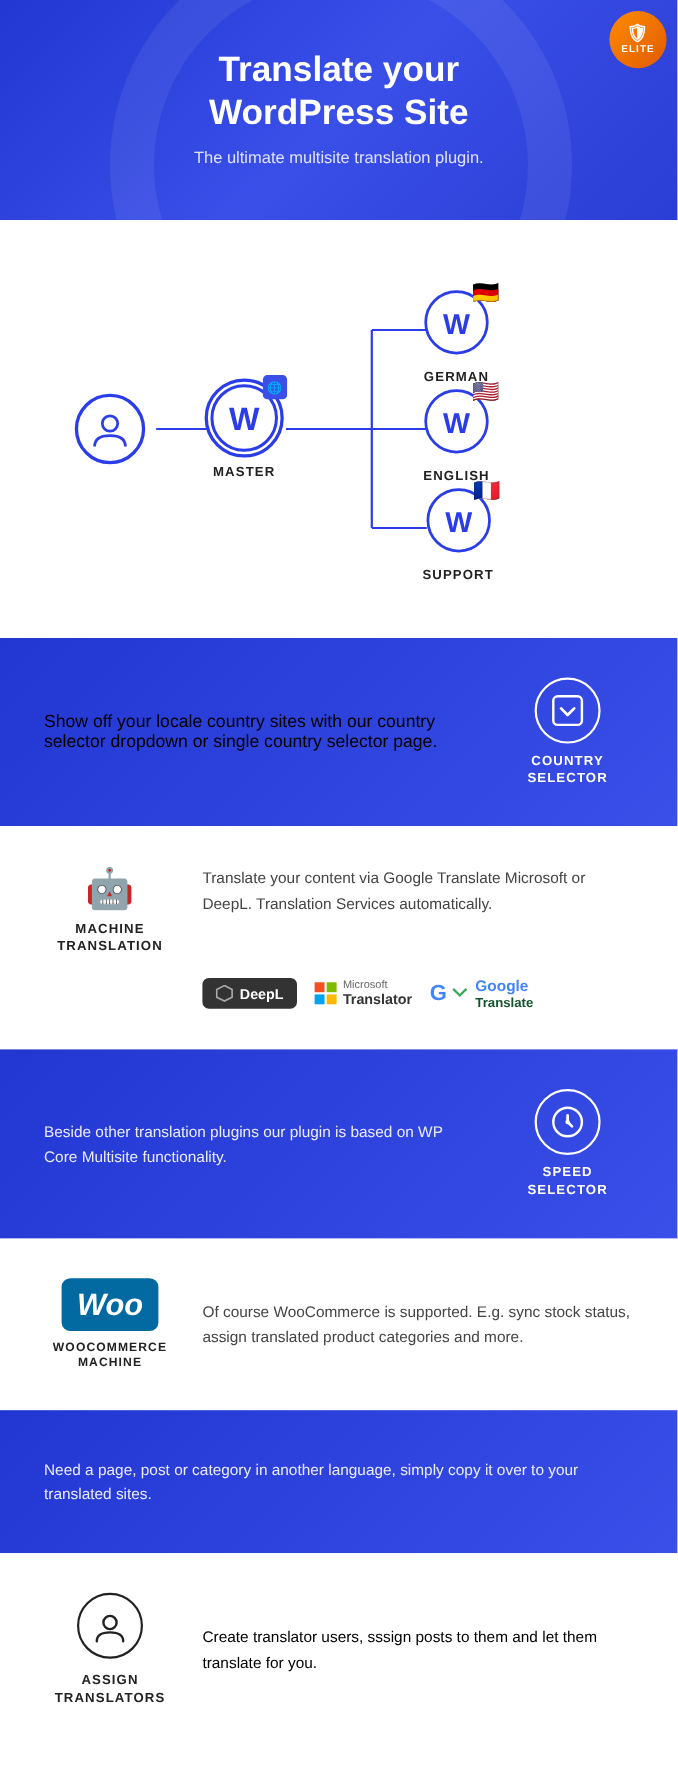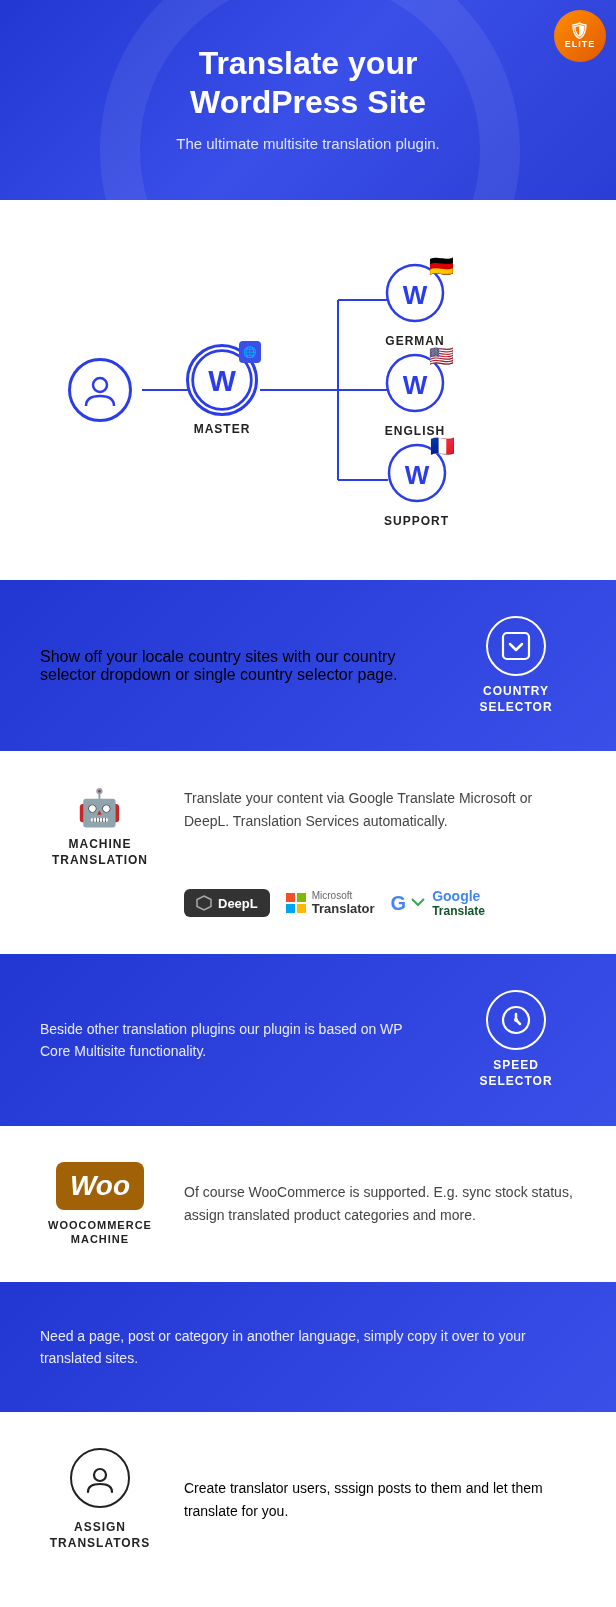--- a/index.html
+++ b/index.html
@@ -286,21 +286,21 @@
       align-items: center;
       gap: 24px;
     }
     .woo-icon-col {
       min-width: 120px;
       display: flex;
       flex-direction: column;
       align-items: center;
     }
     .woo-logo {
-      background: #a16207;
+      background: #0369a1;
       color: white;
       font-size: 28px;
       font-weight: 900;
       padding: 8px 14px;
       border-radius: 8px;
       margin-bottom: 8px;
       font-style: italic;
     }
     .woo-text {
       font-size: 11px;

